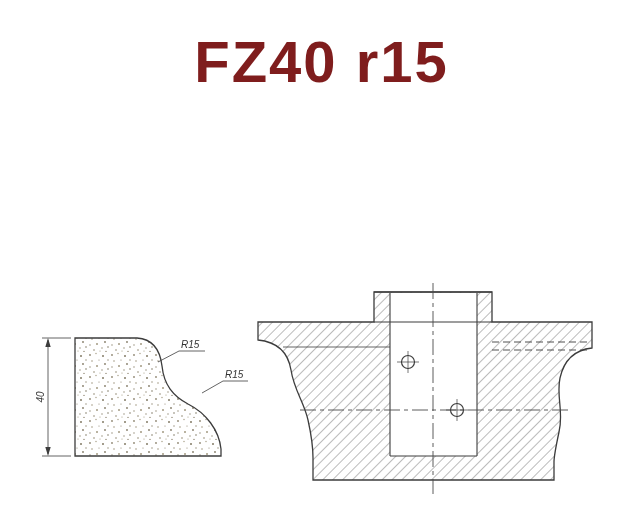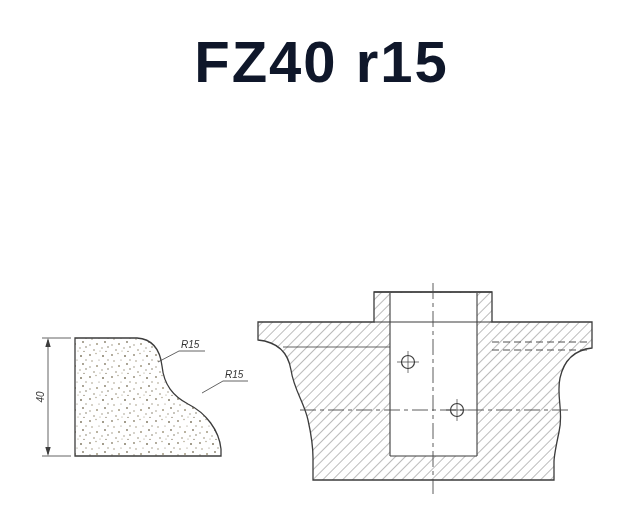--- a/index.html
+++ b/index.html
@@ -12,21 +12,21 @@
   }
   .page-title{
     position:absolute;
     top:28px;left:0;width:100%;
     margin:0;
     text-align:center;
     font-family:"Liberation Sans", sans-serif;
     font-weight:bold;
     font-size:58px;
     letter-spacing:2px;
-    color:#0f172a;
+    color:#7f1d1d;
   }
   svg{position:absolute;top:0;left:0;}
   text{font-family:"Liberation Sans", sans-serif;}
   .dim-text{font-size:10px;font-style:italic;fill:#333;}
 </style>
 </head>
 <body>
 
 <div class="page">
 

